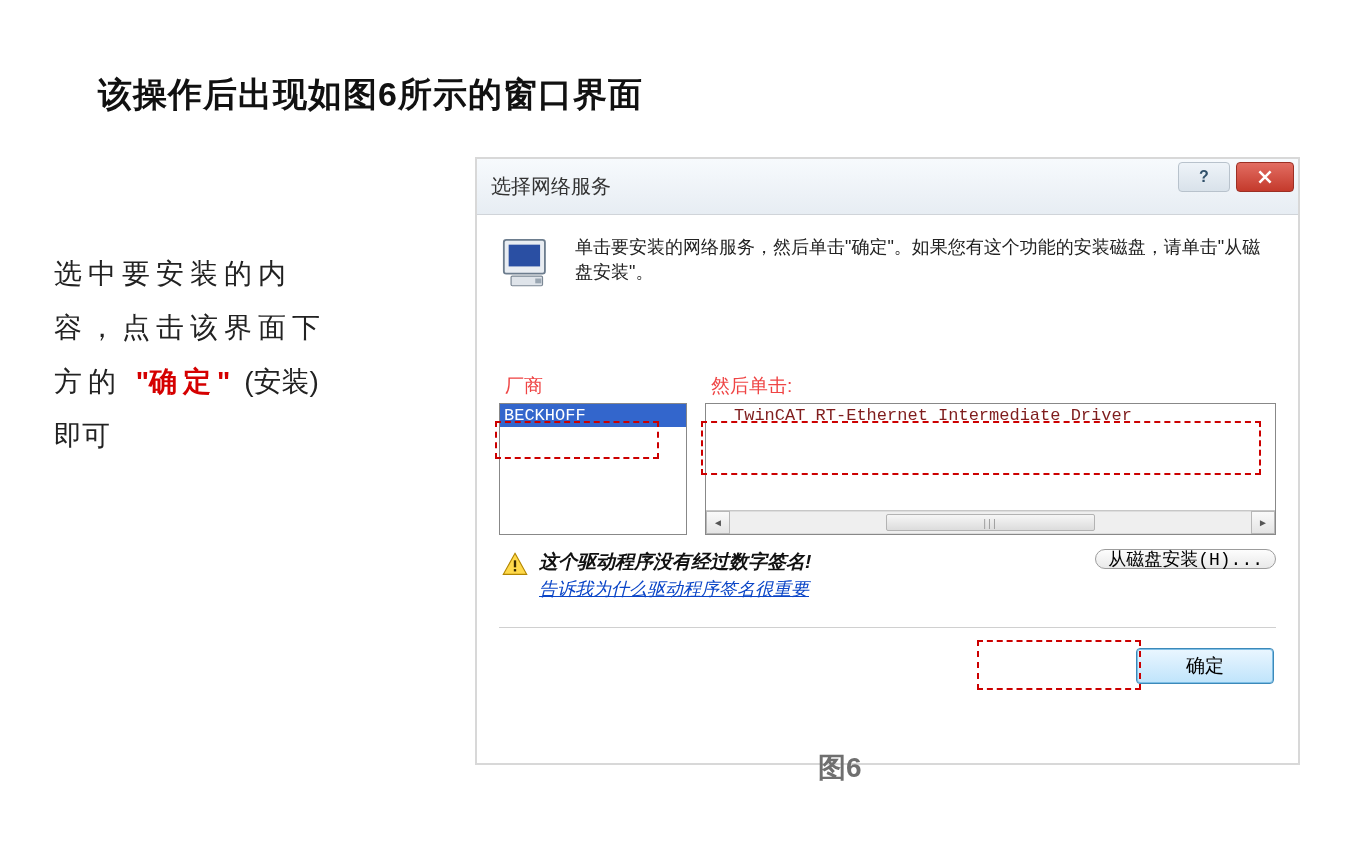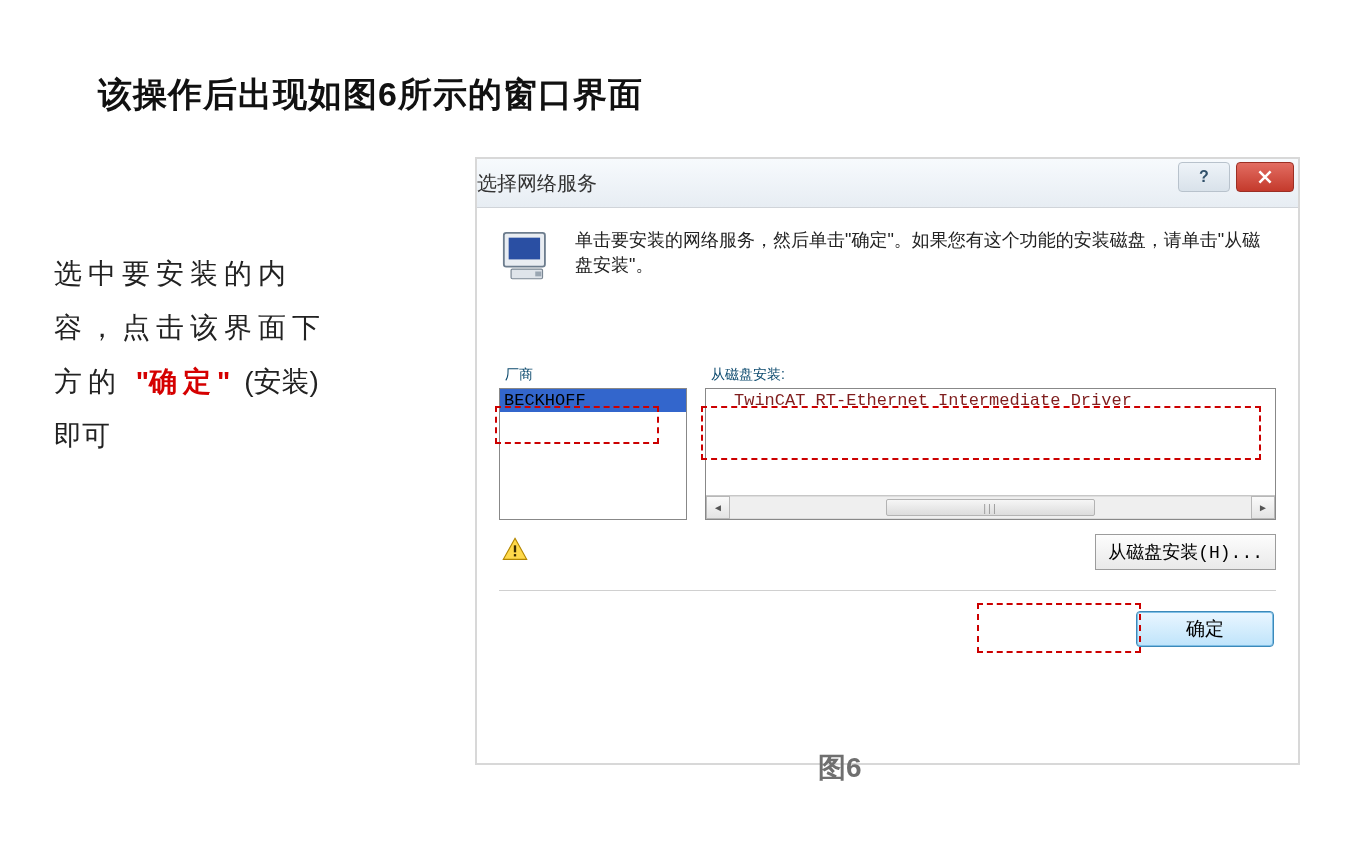--- a/index.html
+++ b/index.html
@@ -47,25 +47,26 @@
     position: absolute;
     left: 475px;
     top: 157px;
     width: 825px;
     height: 608px;
     border: 2px solid #d8d8d8;
     background: #fff;
   }
 
   .titlebar {
-    height: 49px;
+    height: 56px;
     background: linear-gradient(#f7fafd, #e7edf3);
     border-bottom: 1px solid #d0d4d9;
     display: flex;
     align-items: center;
+    padding-left: 14px;
     position: relative;
     font-size: 20px;
     color: #333;
   }
   .tb-buttons {
     position: absolute;
     right: 4px;
     top: 3px;
     display: flex;
     gap: 6px;
@@ -112,43 +113,43 @@
   .cols {
     display: flex;
     gap: 18px;
     margin-top: 80px;
   }
   .col { display: flex; flex-direction: column; }
   .col-left { width: 188px; }
   .col-right { flex: 1; }
 
   .col-label {
-    font-size: 14px;
-    color: #0c4a6e;
+    font-size: 19px;
+    color: #ef4444;
     padding: 0 0 4px 6px;
   }
 
   .listbox {
     border: 1px solid #888;
     background: #fff;
     height: 132px;
     position: relative;
     overflow: hidden;
   }
   .listbox.left { width: 188px; }
 
   .list-item {
     font-family: "Courier New", SimSun, monospace;
     font-size: 17px;
     padding: 2px 8px 2px 4px;
     white-space: nowrap;
   }
   .list-item.selected {
     background: #3366cc;
-    color: #000000;
+    color: #ffffff;
   }
   .list-item.selected2 {
     background: #ffffff;
     color: #7f1d1d;
   }
 
   .dashed {
     position: absolute;
     border: 2px dashed #cc0000;
     pointer-events: none;
@@ -197,27 +198,27 @@
   }
   .warn-icon { width: 28px; height: 28px; flex: 0 0 28px; margin-top: 2px; }
   .warn-texts { display: flex; flex-direction: column; }
   .warn-bold { font-size: 19px; font-weight: 700; color: #111; font-style: italic; }
   .warn-link { font-size: 18px; color: #0a45c7; text-decoration: underline; font-style: italic; margin-top: 2px; cursor: pointer; }
 
   .disk-btn {
     position: absolute;
     right: 0;
     top: 0;
-    height: 36px;
+    height: 20px;
     padding: 0 12px;
     font-family: SimSun, "Courier New", monospace;
     font-size: 18px;
     background: linear-gradient(#fdfdfd,#e9e9e9);
     border: 1px solid #9c9c9c;
-    border-radius: 0;
+    border-radius: 12px;
     display: flex; align-items: center;
     cursor: pointer;
   }
 
   .hr {
     border-top: 1px solid #d0d0d0;
     margin-top: 26px;
   }
 
   .btn-row {
@@ -297,21 +298,21 @@
         <div class="col-label">厂商</div>
         <div style="position:relative">
           <div class="listbox left">
             <div class="list-item selected">BECKHOFF</div>
           </div>
           <div class="dashed a"></div>
         </div>
       </div>
 
       <div class="col col-right right-listwrap">
-        <div class="col-label">从磁盘安装:</div>
+        <div class="col-label">然后单击:</div>
         <div style="position:relative">
           <div class="listbox">
             <div class="list-item selected2" style="padding-left:28px">TwinCAT RT-Ethernet Intermediate Driver</div>
             <div class="hscroll">
               <div class="arrow">◄</div>
               <div class="track">
                 <div class="thumb">|||</div>
               </div>
               <div class="arrow">►</div>
             </div>
@@ -320,20 +321,24 @@
         </div>
       </div>
     </div>
 
     <div class="warn-row">
       <svg class="warn-icon" viewBox="0 0 24 24">
         <path d="M12 2 L22 20 L2 20 Z" fill="#ffd94a" stroke="#b38600" stroke-width="1"></path>
         <rect x="11" y="8" width="2" height="6" fill="#3a2a00"></rect>
         <rect x="11" y="15.5" width="2" height="2" fill="#3a2a00"></rect>
       </svg>
+      <div class="warn-texts">
+        <div class="warn-bold">这个驱动程序没有经过数字签名!</div>
+        <div class="warn-link">告诉我为什么驱动程序签名很重要</div>
+      </div>
       <div class="disk-btn">从磁盘安装(H)...</div>
     </div>
 
     <div class="hr"></div>
 
     <div class="btn-row">
       <div class="dlg-btn primary">确定</div>
       <div class="dashed c"></div>
     </div>
 

